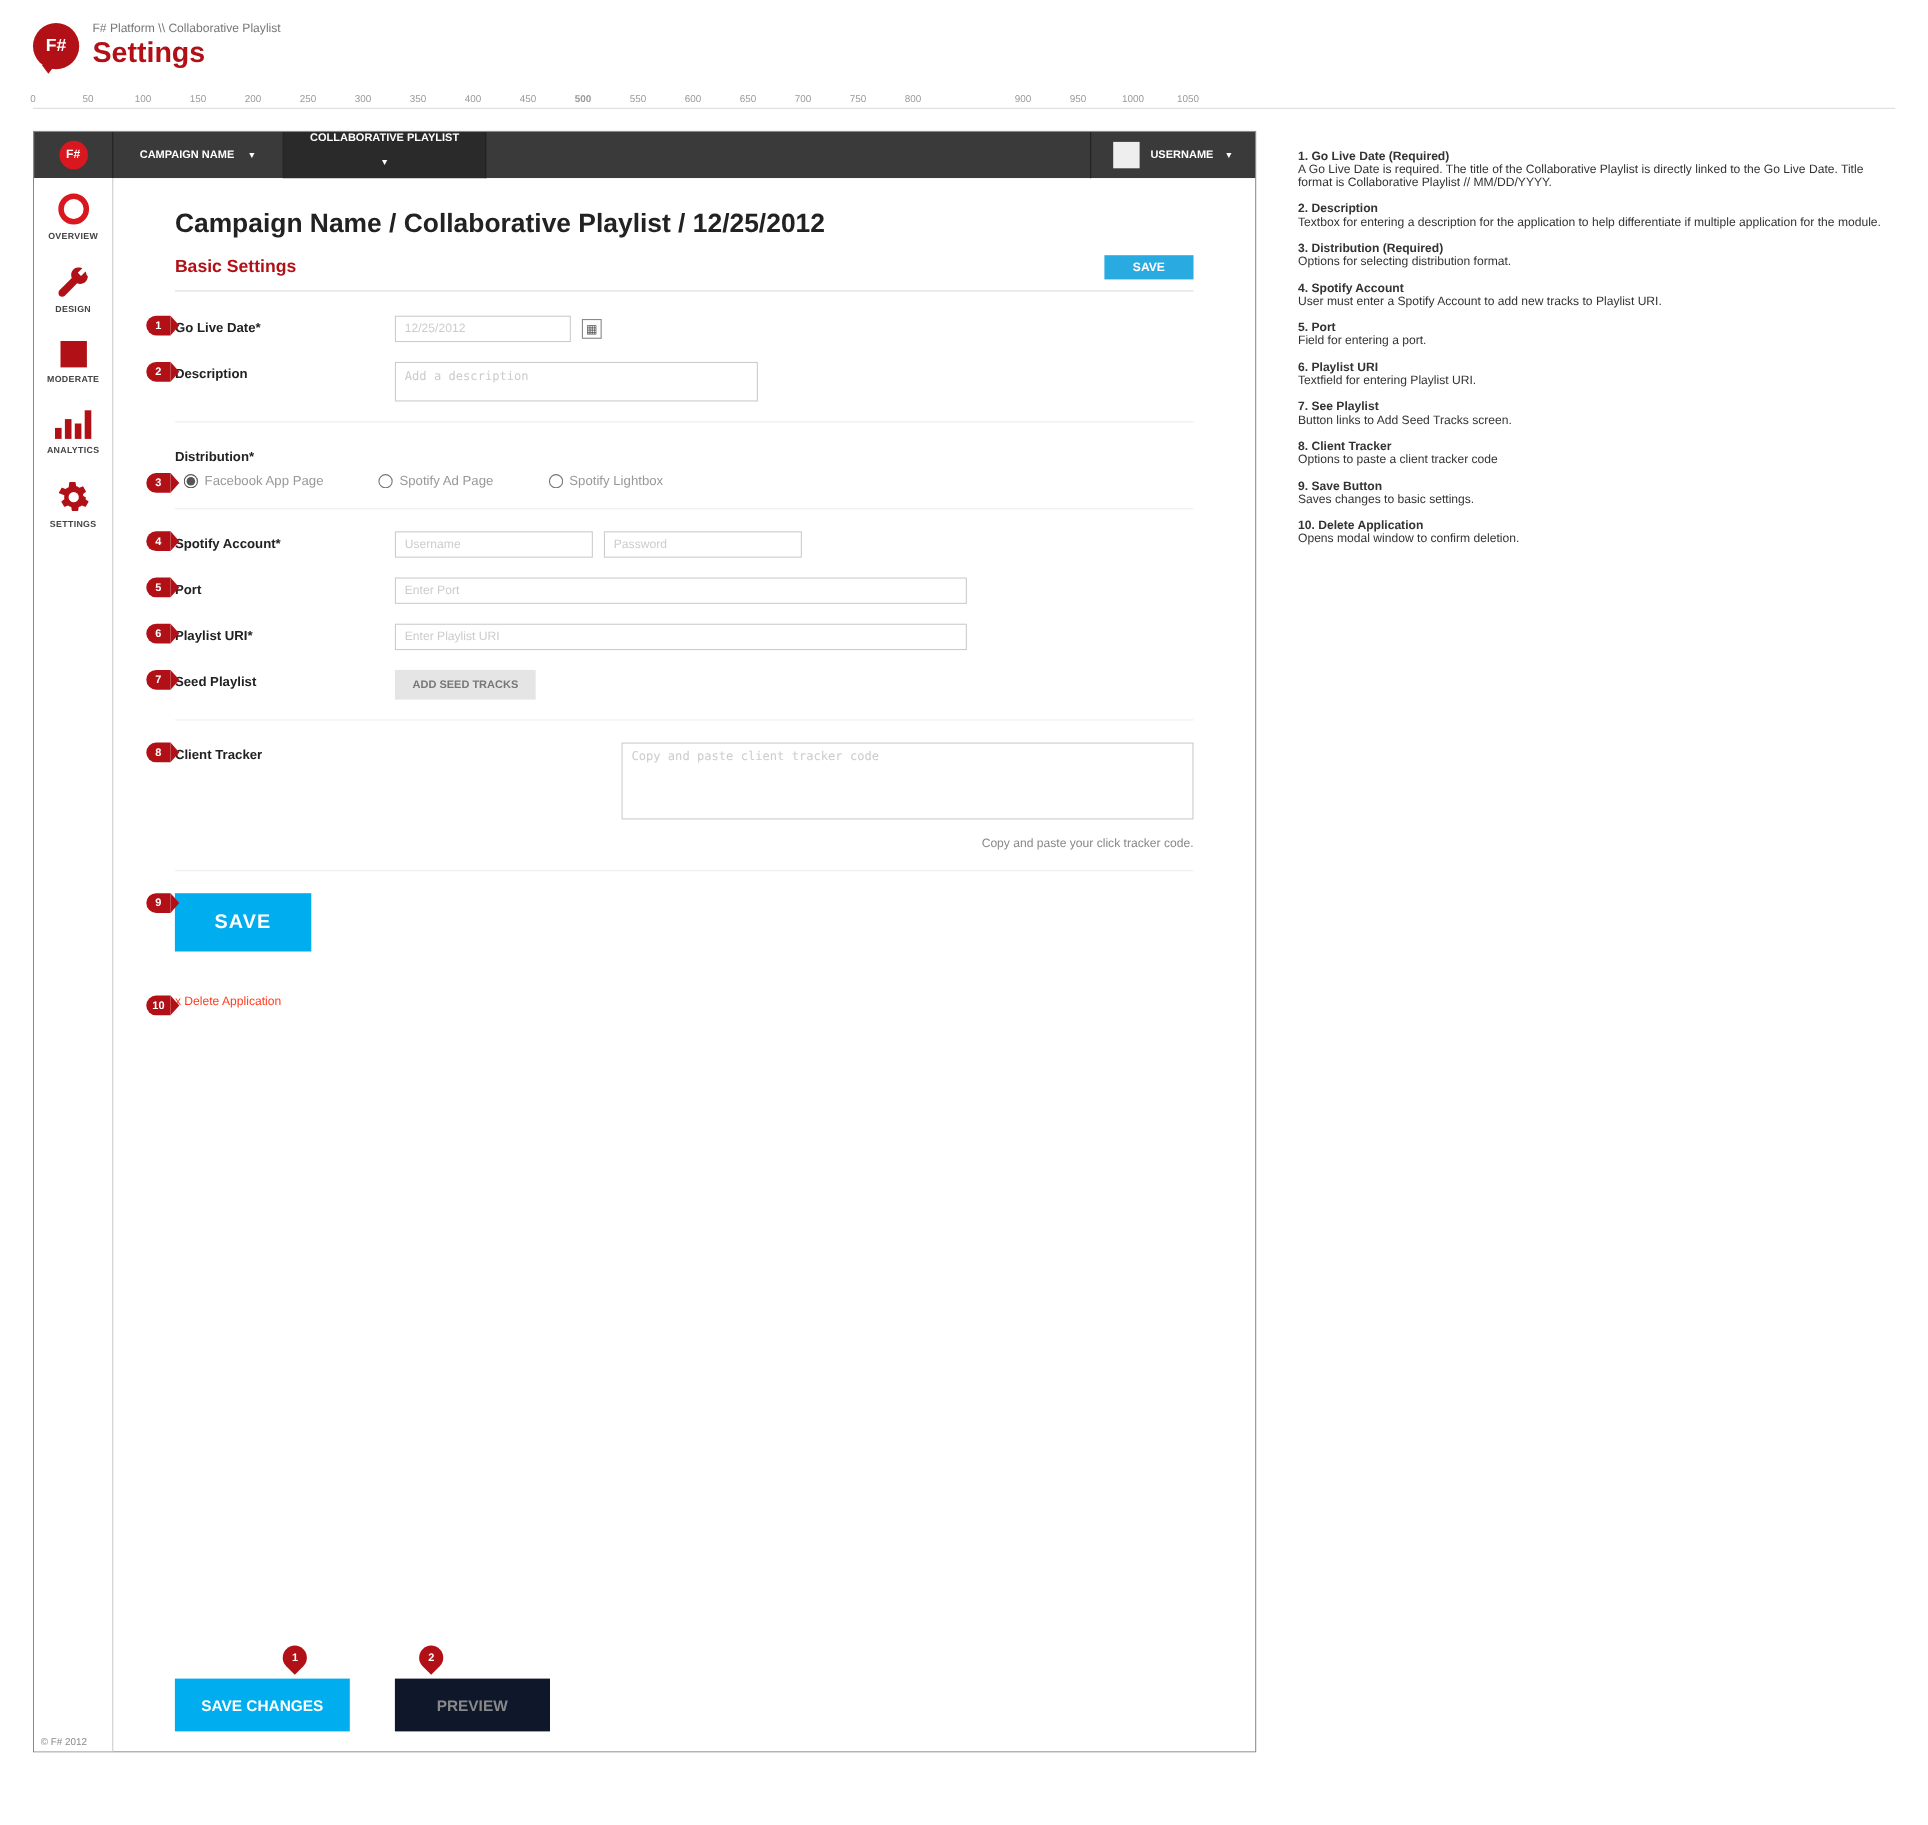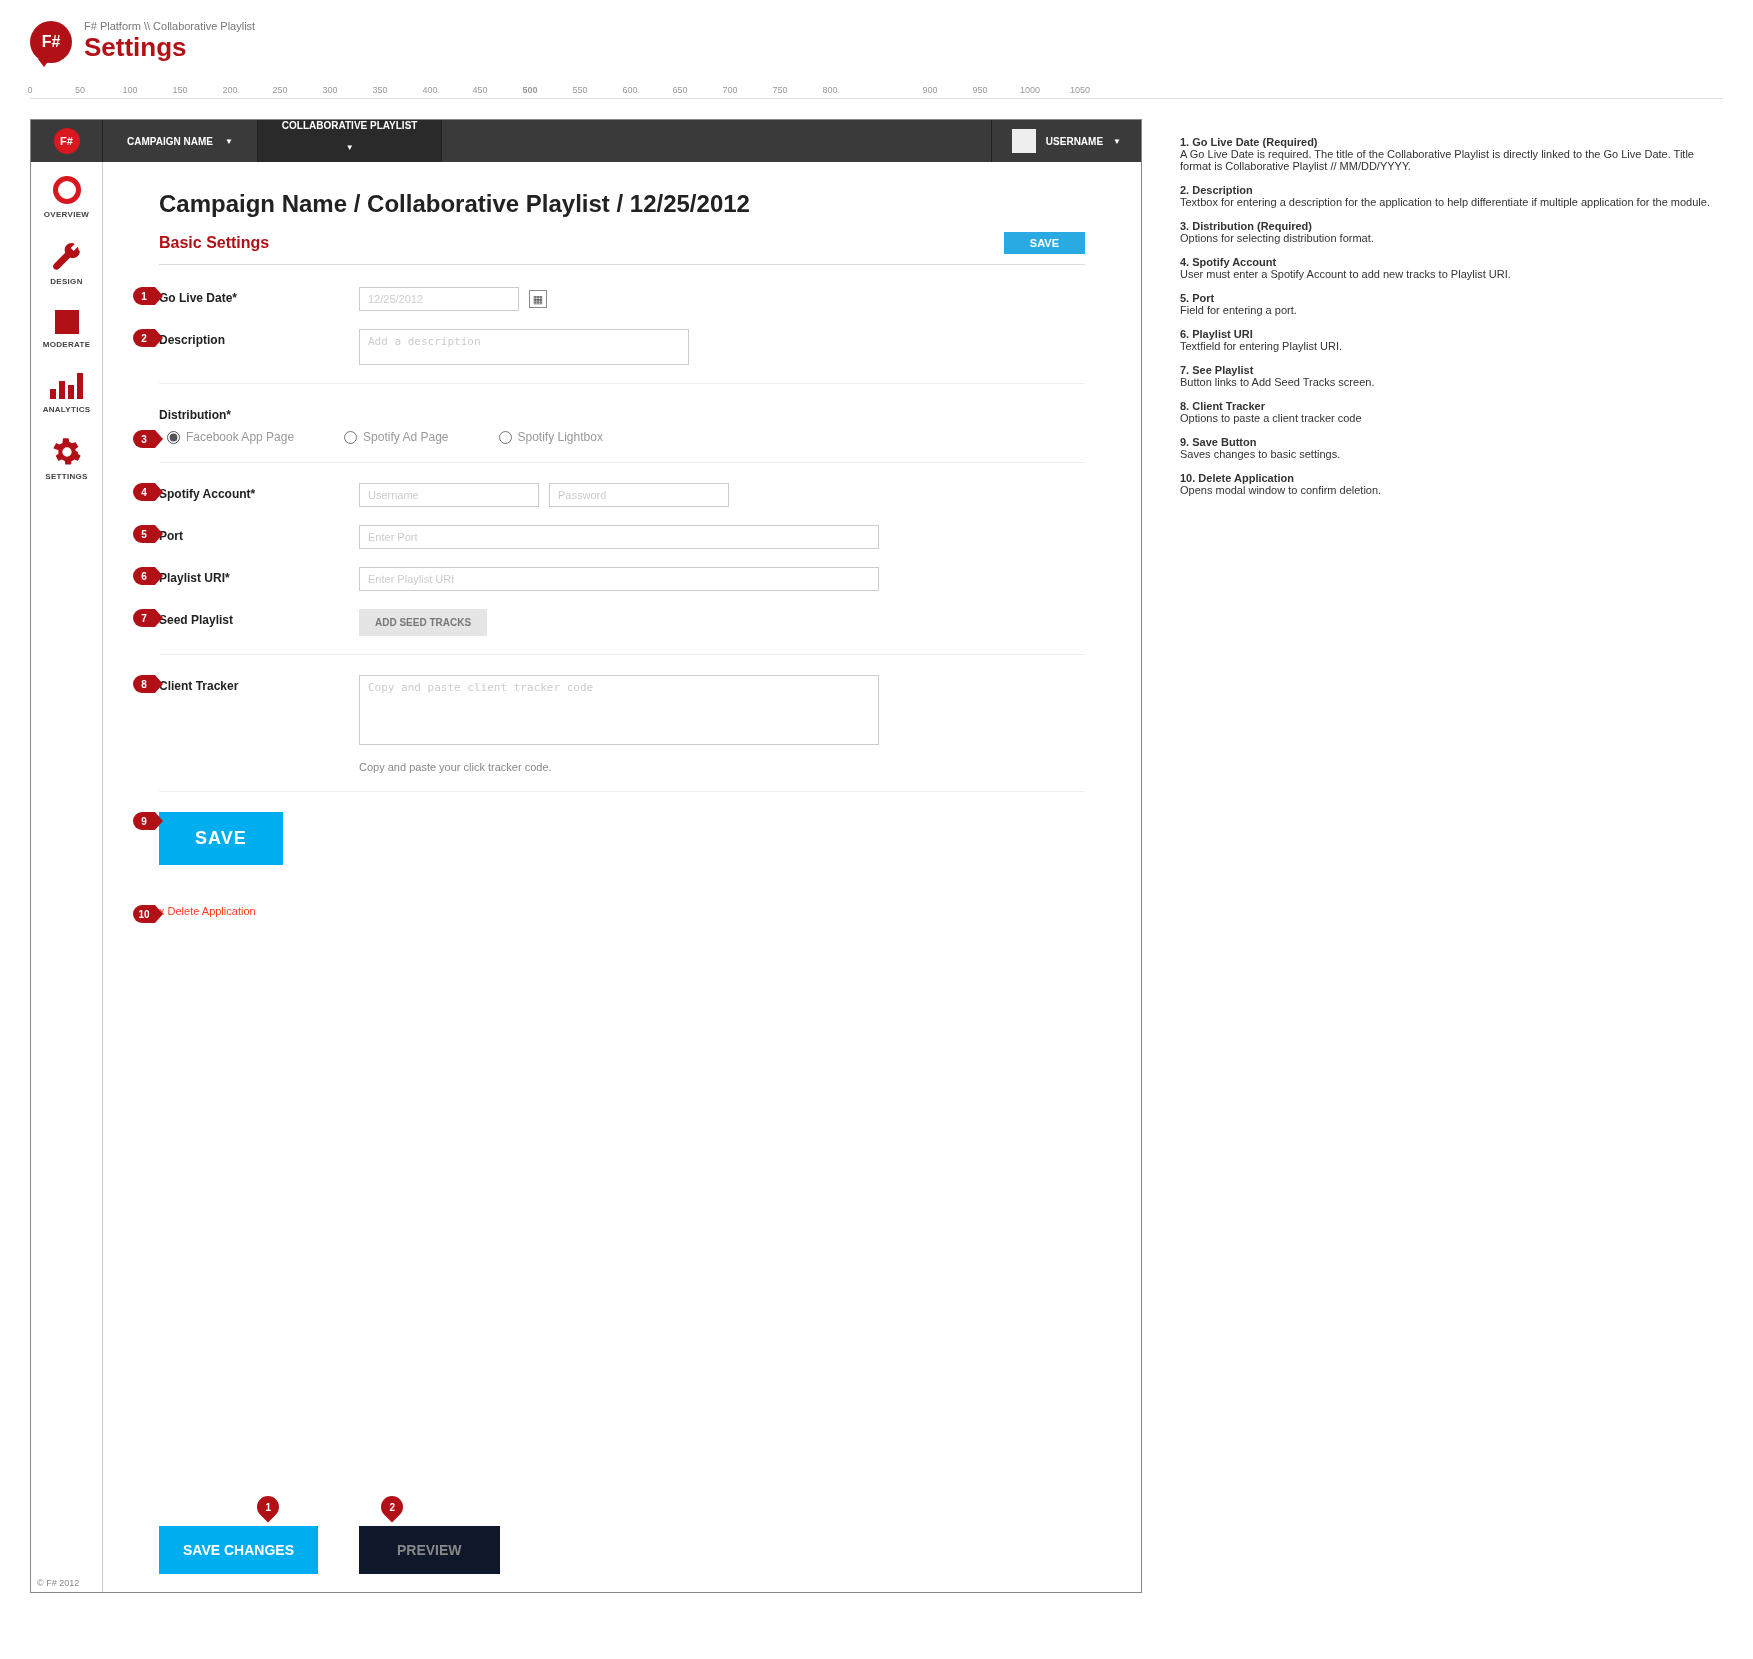--- a/index.html
+++ b/index.html
@@ -453,21 +453,21 @@
           <div class="form-control">
             <button class="btn-grey">ADD SEED TRACKS</button>
           </div>
         </div>
 
         <div class="divider"></div>
 
         <div class="form-row">
           <div class="callout">8</div>
           <div class="form-label">Client Tracker</div>
-          <div class="form-control" style="flex-direction:column;align-items:flex-start;">
+          <div class="form-control" style="flex-direction:column;align-items:flex-end;">
             <textarea class="tracker-area" placeholder="Copy and paste client tracker code" style=""></textarea>
             <div class="helper">Copy and paste your click tracker code.</div>
           </div>
         </div>
 
         <div class="divider"></div>
 
         <div class="form-row">
           <div class="callout">9</div>
           <div style="width:0"></div>

